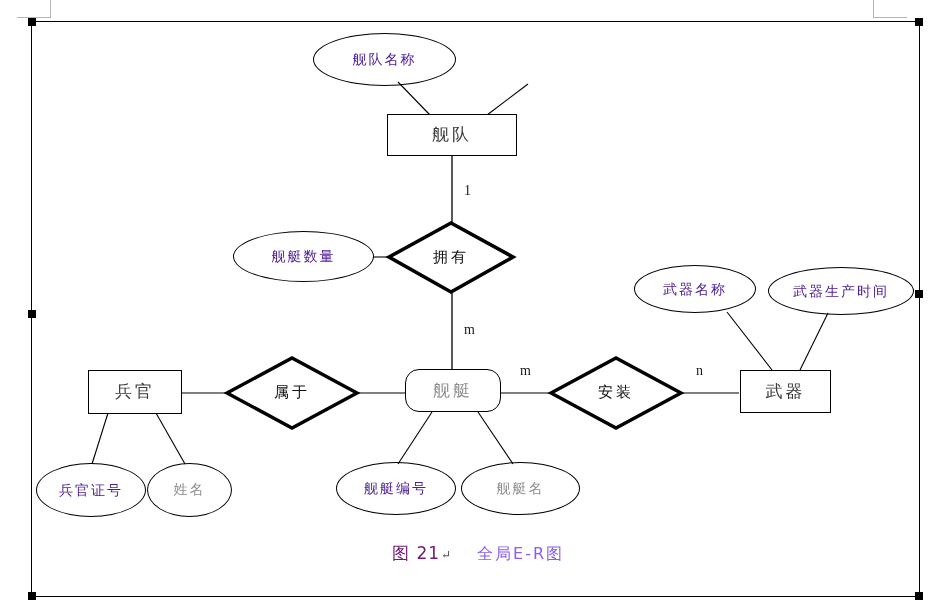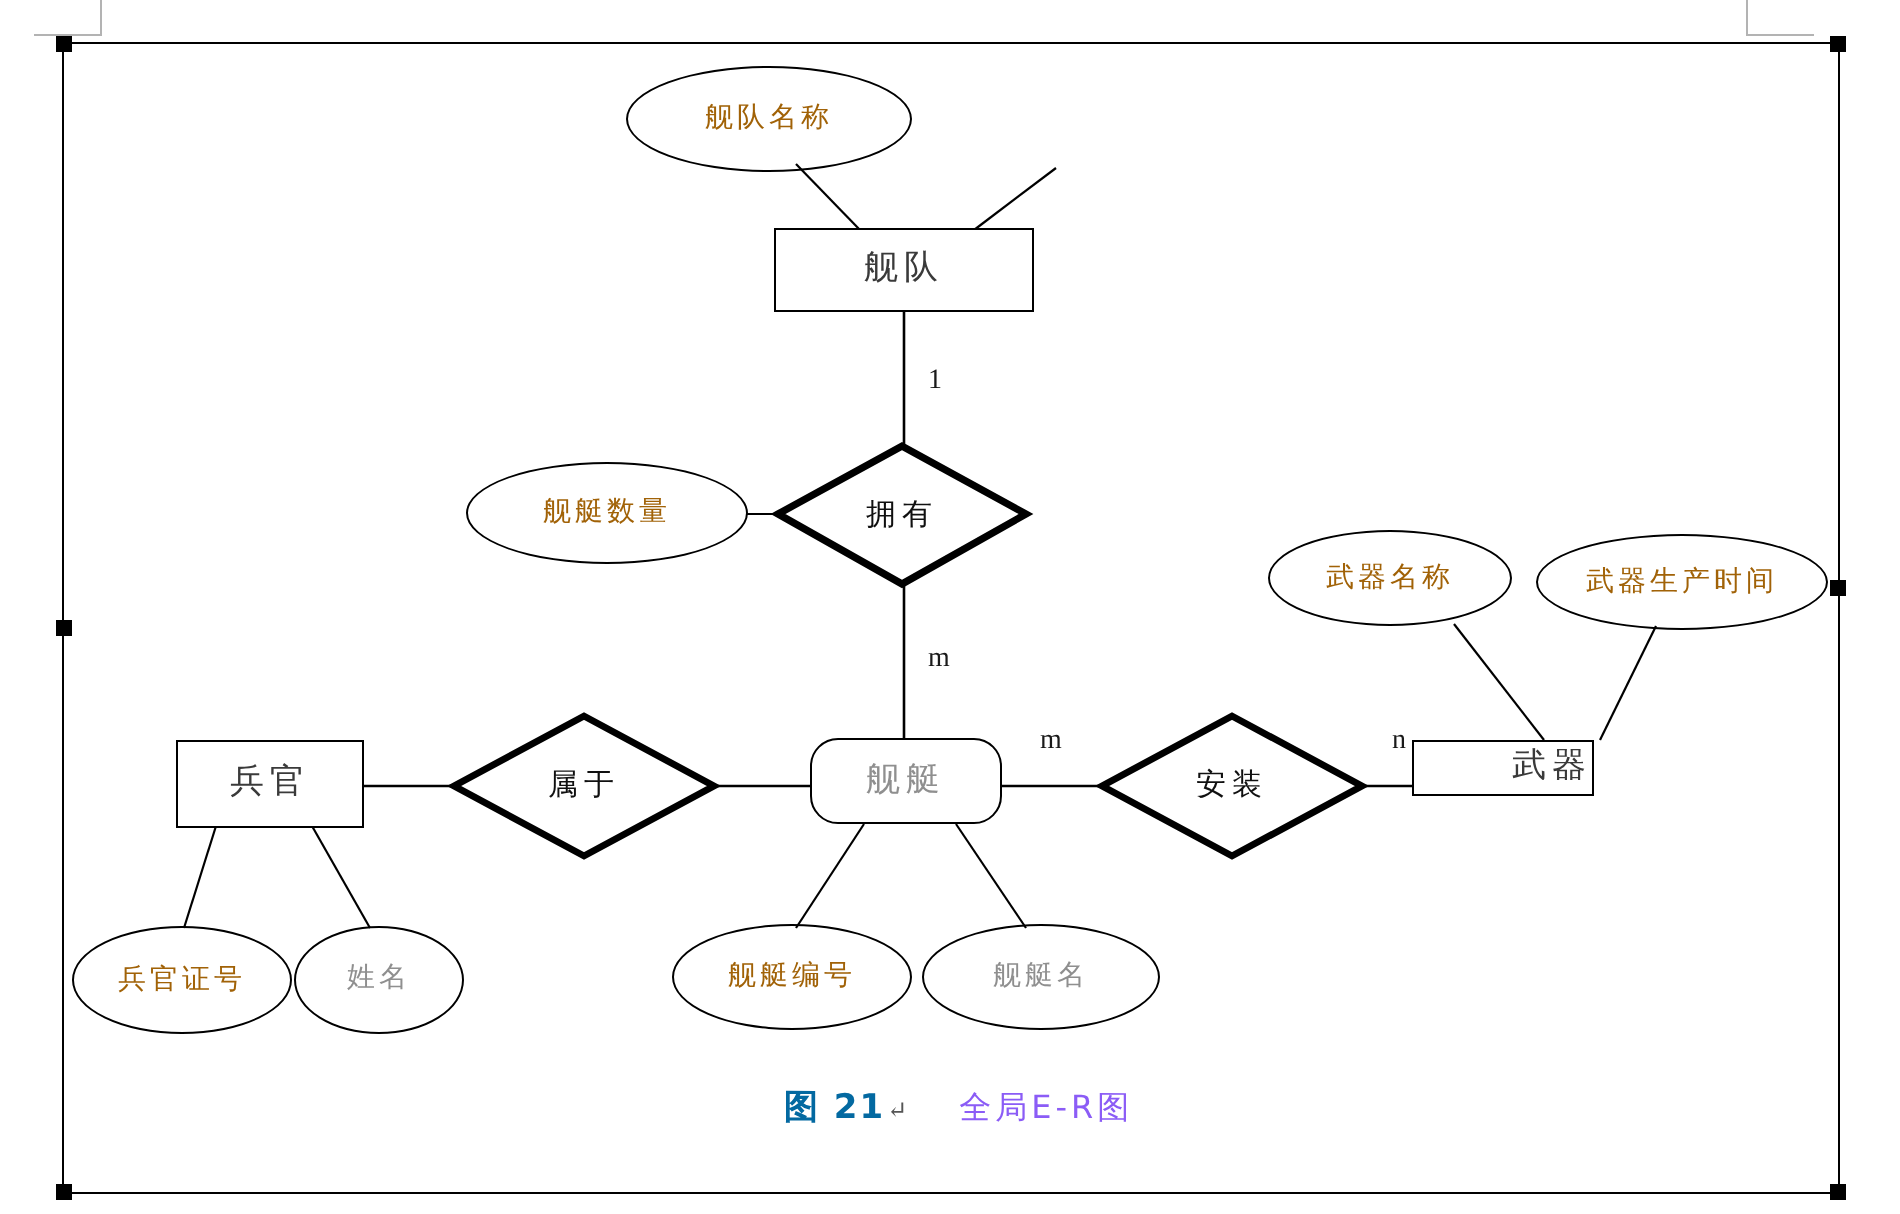--- a/index.html
+++ b/index.html
@@ -76,21 +76,21 @@
     font-family: "DejaVu Sans", sans-serif;
   }
 
   
   .attr {
     border: 1.2px solid #000000;
     border-radius: 50%;
     background: transparent;
     font-size: 14px;
     letter-spacing: 2px;
-    color: #a16207;
+    color: #4c1d95;
     font-family: "DejaVu Sans", sans-serif;
   }
   .attr.faint { color: #8f8f8f; }
   .entity.faint { color: #8f8f8f; border-radius: 14px; }
 
   
   .rel {
     background: transparent;
     font-size: 15px;
     letter-spacing: 3px;
@@ -114,24 +114,24 @@
 
   
   .caption {
     position: absolute;
     display: flex;
     align-items: baseline;
     white-space: nowrap;
   }
   .cap-num {
     font-size: 17px;
-    color: #0369a1;
+    color: #701a75;
     font-family: "DejaVu Sans", sans-serif;
     letter-spacing: 1px;
-    font-weight: bold;
+    font-weight: normal;
   }
   .cap-pilcrow {
     font-size: 12px;
     color: #555555;
     margin-left: 1px;
     margin-right: 26px;
   }
   .cap-title {
     font-size: 16px;
     color: #8b5cf6;
@@ -229,21 +229,21 @@
     </div>
 
     <div class="node entity" style="left:88px; top:370px; width:94px; height:44px;">
       <span>兵官</span>
     </div>
 
     <div class="node entity faint" style="left:405px; top:369px; width:96px; height:43px;">
       <span>舰艇</span>
     </div>
 
-    <div class="node entity" style="left:706px; top:370px; width:91px; height:28px;justify-content:flex-end;">
+    <div class="node entity" style="left:740px; top:370px; width:91px; height:43px;">
       <span>武器</span>
     </div>
 
     <div class="node rel" style="left:389px; top:223px; width:124px; height:69px;">
       <span class="rel-label">拥有</span>
     </div>
 
     <div class="node rel" style="left:227px; top:358px; width:130px; height:70px;">
       <span class="rel-label">属于</span>
     </div>

